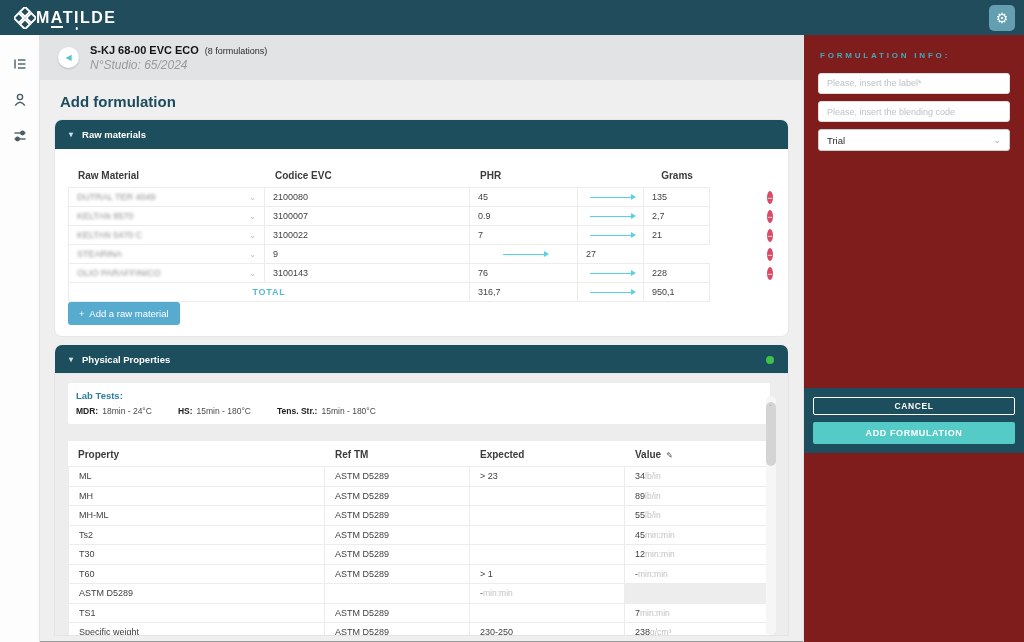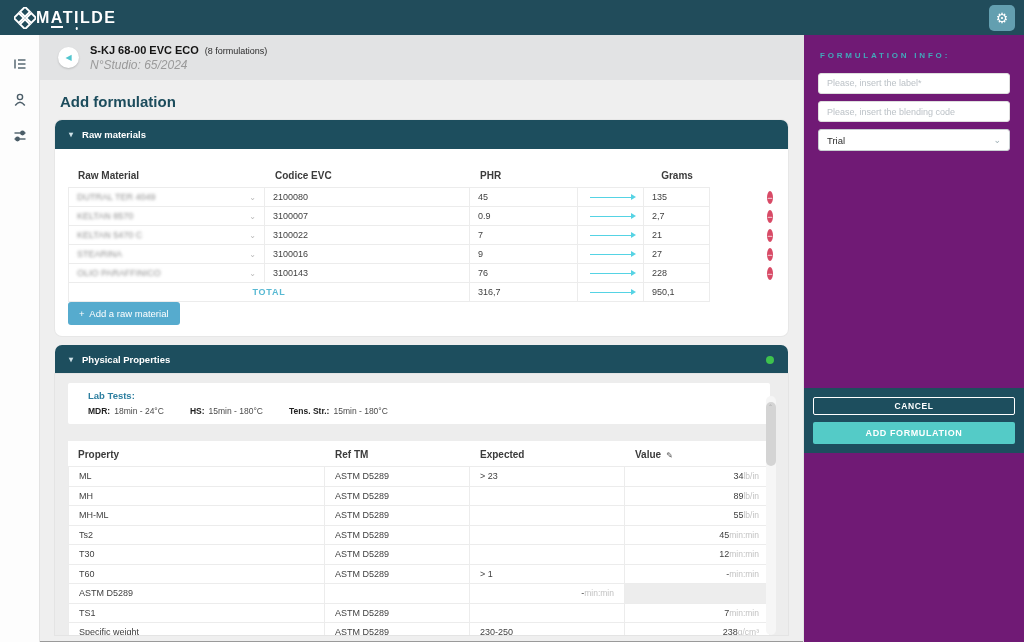--- a/index.html
+++ b/index.html
@@ -15,21 +15,21 @@
   .brand-name .ua { border-bottom:2px solid #fff; padding-bottom:0px; }
   .brand-name .di { position:relative; }
   .brand-name .di::after { content:''; position:absolute; left:50%; transform:translateX(-50%); bottom:-4px; width:2.5px; height:2.5px; background:#fff; border-radius:50%; }
   .gear-btn { width:26px; height:26px; border:none; border-radius:5px; background:#639fb0; color:#fff; font-size:14px; line-height:26px; text-align:center; cursor:pointer; font-family:"DejaVu Sans", sans-serif; }
 
   
   .layout { display:flex; height:607px; }
   .sidebar { width:40px; background:#fdfdfd; border-right:1px solid #e3e3e3; display:flex; flex-direction:column; align-items:center; padding-top:18px; gap:14px; }
   .side-btn { width:22px; height:22px; display:flex; align-items:center; justify-content:center; background:none; border:none; cursor:pointer; }
   .main { width:763px; display:flex; flex-direction:column; }
-  .rightpanel { flex:1; background:#701a75; border-left:1px solid #e2e2e2; position:relative; padding:13px 14px; }
+  .rightpanel { flex:1; background:#7f1d1d; border-left:1px solid #e2e2e2; position:relative; padding:13px 14px; }
 
   
   .breadcrumb { height:45px; background:#e2e3e4; display:flex; align-items:center; padding-left:18px; gap:11px; }
   .back-circle { width:21px; height:21px; border-radius:50%; background:#fff; border:none; box-shadow:0 1px 2px rgba(0,0,0,.18); color:#52c6cf; font-size:8px; display:flex; align-items:center; justify-content:center; cursor:pointer; }
   .bc-text .t1 { font-size:11px; color:#141414; }
   .bc-text .t1 b { font-weight:bold; margin-right:6px; }
   .bc-text .t1 .cnt { font-size:9px; color:#2c2c2c; }
   .bc-text .t2 { font-size:12px; color:#9a9a9a; font-style:italic; margin-top:2px; }
 
   .content { padding:0 15px; }
@@ -59,34 +59,34 @@
   .arrow::after { content:''; position:absolute; right:-4px; top:-2.5px; border-left:5px solid #55d3e4; border-top:3px solid transparent; border-bottom:3px solid transparent; }
   .minus-btn { width:13px; height:13px; border-radius:50%; background:#d84a66; color:#fff; border:none; font-size:9px; line-height:12px; text-align:center; margin:3px 2px 0 57px; cursor:pointer; padding:0; }
   .rm-totalrow { display:grid; grid-template-columns:402px 108px 66px 66px; height:19px; font-size:9px; color:#3f3f3f; }
   .rm-totalrow > div { border:1px solid #ececec; border-left:0; border-top:0; display:flex; align-items:center; padding:0 8px; }
   .rm-totalrow > div:first-child { border-left:1px solid #ececec; justify-content:center; }
   .total-label { color:#58b9d3; font-weight:bold; letter-spacing:.8px; }
   .add-btn { background:#56abce; border:none; color:#fff; font-size:9.5px; padding:6px 11px; border-radius:3px; cursor:pointer; }
 
   .pp-card { margin-top:9px; border-radius:7px 7px 0 0; }
   .pp-body { background:#ededed; height:261px; overflow:hidden; position:relative; box-shadow:0 0 0 1px #e4e4e4; }
-  .lab-bar { background:#fff; margin:9px 30px 4px 13px; width:702px; padding:7px 20px 8px; border-radius:2px; }
+  .lab-bar { background:#fff; margin:9px 30px 4px 13px; width:702px; padding:7px 8px 8px; border-radius:2px; }
   .lab-title { color:#2e7fa0; font-weight:bold; font-size:9.5px; margin-bottom:5px; }
   .lab-items { display:flex; gap:26px; font-size:8.5px; color:#4a4a4a; }
   .lab-items b { color:#222; margin-right:4px; }
 
   .pp-table { margin:17px 0 0 13px; width:702px; }
   .pp-grid { display:grid; grid-template-columns:257px 145px 155px 145px; }
   .pp-headrow { height:26px; align-items:center; font-size:10px; font-weight:bold; color:#3b3b3b; background:#fff; }
   .pp-headrow .h { padding-left:10px; }
   .pencil { font-size:8px; margin-left:5px; color:#555; font-family:"DejaVu Sans", sans-serif; }
   .pp-row { height:19.5px; font-size:9px; color:#3f3f3f; }
   .pp-row > div { border:1px solid #ececec; border-left:0; margin-top:-1px; display:flex; align-items:center; padding:0 10px; background:#fff; }
   .pp-row > div:first-child { border-left:1px solid #ececec; }
-  .val-cell { justify-content:flex-end; }
+  .val-cell { justify-content:flex-start; }
   .unit { color:#c2c2c2; font-size:8.5px; }
 
   .pp-scrollbar { position:absolute; right:12px; top:22px; bottom:0; width:10px; background:#f6f6f6; border-radius:5px; }
   .pp-thumb { position:absolute; top:6px; left:0; width:10px; height:64px; background:#d4d4d4; border-radius:5px; }
   .pp-thumb::before { content:'⌃'; position:absolute; top:1px; left:2px; font-size:6px; color:#a8a8a8; }
 
   
   .fi-title { color:#42a9ba; font-size:8px; font-weight:bold; letter-spacing:2.8px; margin:3px 0 12px 2px; }
   .fi-input { width:100%; height:21px; border:1px solid #dedede; border-radius:3px; font-size:9px; padding:0 8px; color:#444; margin-bottom:7px; background:#fff; font-family:"Liberation Sans",sans-serif; }
   .fi-input::placeholder { color:#bcc2c7; }
@@ -228,21 +228,20 @@
                   </div>
                   <button class="minus-btn">−</button>
                 </div>
 
                 <div class="rm-rowwrap">
                   <div class="rm-grid rm-row">
                     <div class="mat-cell">
                       <span class="mat-name">STEARINA</span>
                       <span class="chev">⌄</span>
                     </div>
-                    <div>3100016</div>
                     <div>9</div>
                     <div class="arrow-cell">
                       <span class="arrow"></span>
                     </div>
                     <div>27</div>
                   </div>
                   <button class="minus-btn">−</button>
                 </div>
 
                 <div class="rm-rowwrap">

